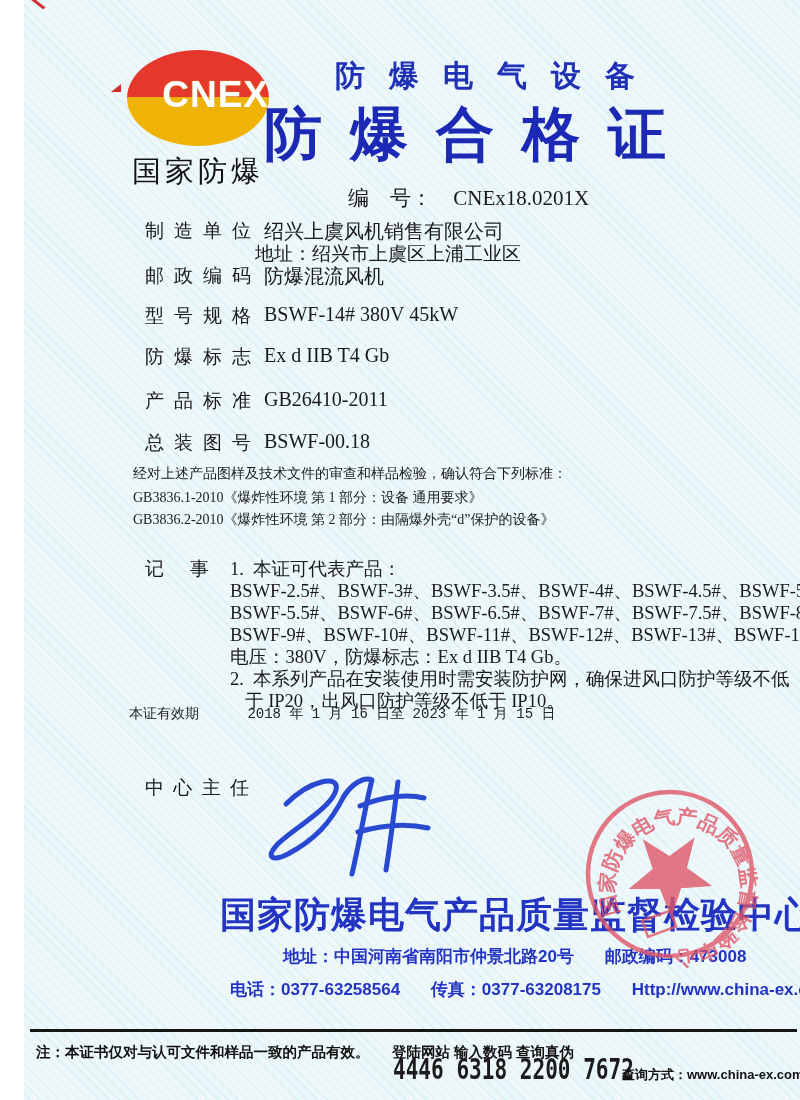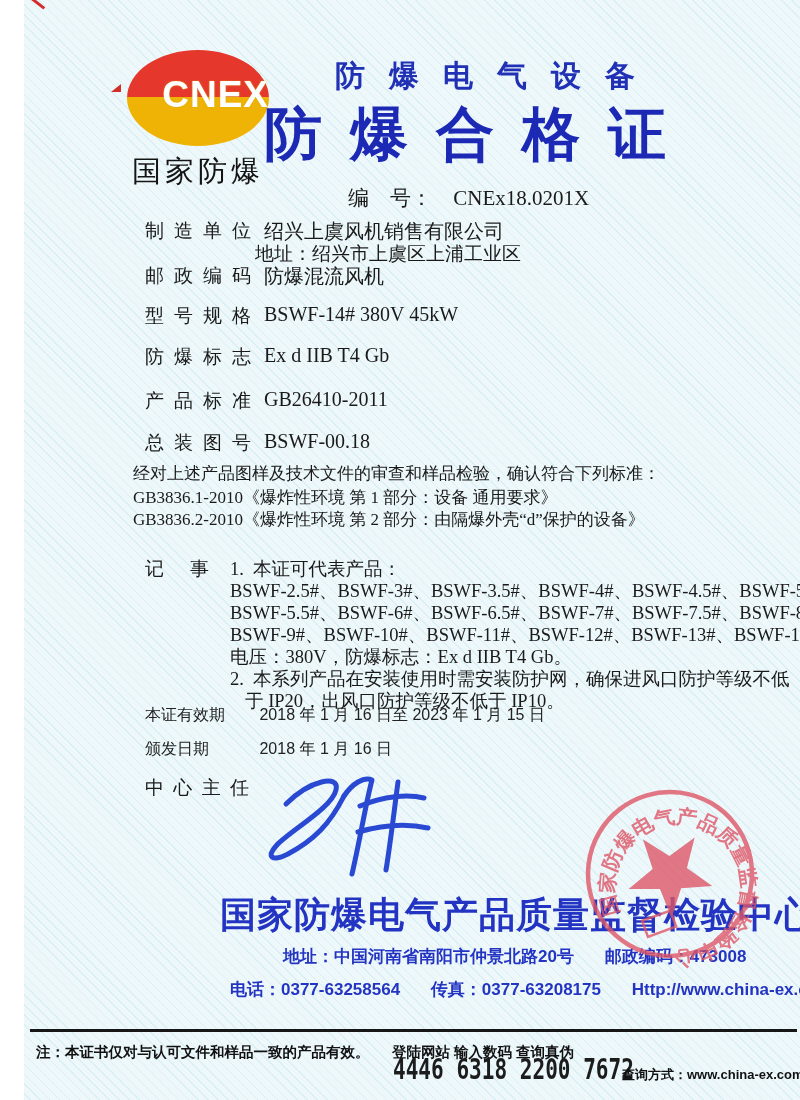--- a/index.html
+++ b/index.html
@@ -29,28 +29,28 @@
     font-weight:900;font-size:58px;letter-spacing:28px;text-indent:28px;color:#1c29b4;}
   .certno{left:348px;top:184px;font-size:21px;}
   .certno .val{margin-left:16px;}
   
   .frow{left:145px;font-size:20px;white-space:nowrap;}
   .flabel{display:inline-block;width:106px;font-family:"Liberation Sans","DejaVu Sans",sans-serif;font-size:19px;
     text-align:justify;text-align-last:justify;-moz-text-align-last:justify;vertical-align:top;}
   .fval{margin-left:8px;}
   .subline{left:255px;font-size:19px;}
   
-  .audit{left:133px;font-size:17px;line-height:22px;white-space:nowrap;}
+  .audit{left:133px;font-size:14px;line-height:22px;white-space:nowrap;}
   .rlabel{left:145px;top:556px;width:64px;font-family:"Liberation Sans","DejaVu Sans",sans-serif;font-size:19px;
     text-align:justify;text-align-last:justify;}
   .rline{left:230px;font-size:18.5px;white-space:nowrap;}
   .rline .num{display:inline-block;width:23px;}
   .rline.cont2{padding-left:15px;}
   
-  .vrow{left:145px;font-family:Liberation Sans, sans-serif;font-size:16px;white-space:nowrap;color:#222;}
+  .vrow{left:129px;font-family:Liberation Mono, monospace;font-size:14px;white-space:nowrap;color:#222;}
   .vrow .vlabel{display:inline-block;width:110px;}
   .slabel{left:145px;top:775px;width:104px;font-family:"Liberation Sans","DejaVu Sans",sans-serif;font-size:19px;
     text-align:justify;text-align-last:justify;}
   
   .cqst{left:117px;top:892px;width:88px;height:120px;border:3px solid #1c2da8;background:#ffffff;box-sizing:border-box;}
   .cqst .top{height:55px;display:flex;align-items:center;justify-content:center;}
   .cqst .excirc{width:46px;height:46px;border:3px solid #1c2da8;border-radius:50%;display:flex;align-items:center;justify-content:center;
     font-family:"Liberation Sans","DejaVu Sans",sans-serif;font-weight:700;font-size:22px;color:#1c2da8;}
   .cqst .bot{height:59px;background:#1c2da8;color:#fff;text-align:center;font-family:"Liberation Sans","DejaVu Sans",sans-serif;}
   .cqst .c1{font-size:20px;letter-spacing:3px;padding-top:6px;}
@@ -131,24 +131,20 @@
   <div class="abs rline" style="top:644px">电压：380V，防爆标志：Ex d IIB T4 Gb。</div>
   <div class="abs rline" style="top:666px">
     <span class="num">2.</span><span>本系列产品在安装使用时需安装防护网，确保进风口防护等级不低</span>
   </div>
   <div class="abs rline cont2" style="top:688px">于 IP20，出风口防护等级不低于 IP10。</div>
 
   <div class="abs vrow" style="top:705px">
     <span class="vlabel">本证有效期</span>
     <span>2018 年 1 月 16 日至 2023 年 1 月 15 日</span>
   </div>
-  <div class="abs vrow" style="top:739px">
-    <span class="vlabel">颁发日期</span>
-    <span>2018 年 1 月 16 日</span>
-  </div>
   <div class="abs slabel">中心主任</div>
 
   <svg class="abs sig" width="215" height="125" viewBox="0 0 215 125">
     <g fill="none" stroke="#2a49d2" stroke-width="5" stroke-linecap="round" stroke-linejoin="round">
       <path d="M38,42 C62,18 92,12 88,28 C84,46 40,70 28,84 C18,95 24,100 40,92 C66,78 82,62 96,34"></path>
       <path d="M96,34 C104,22 116,14 124,18 C118,40 112,78 104,112"></path>
       <path d="M112,44 C136,34 160,32 176,36"></path>
       <path d="M110,70 C138,62 162,62 180,66"></path>
       <path d="M150,20 C146,50 142,84 138,108"></path>
     </g>

